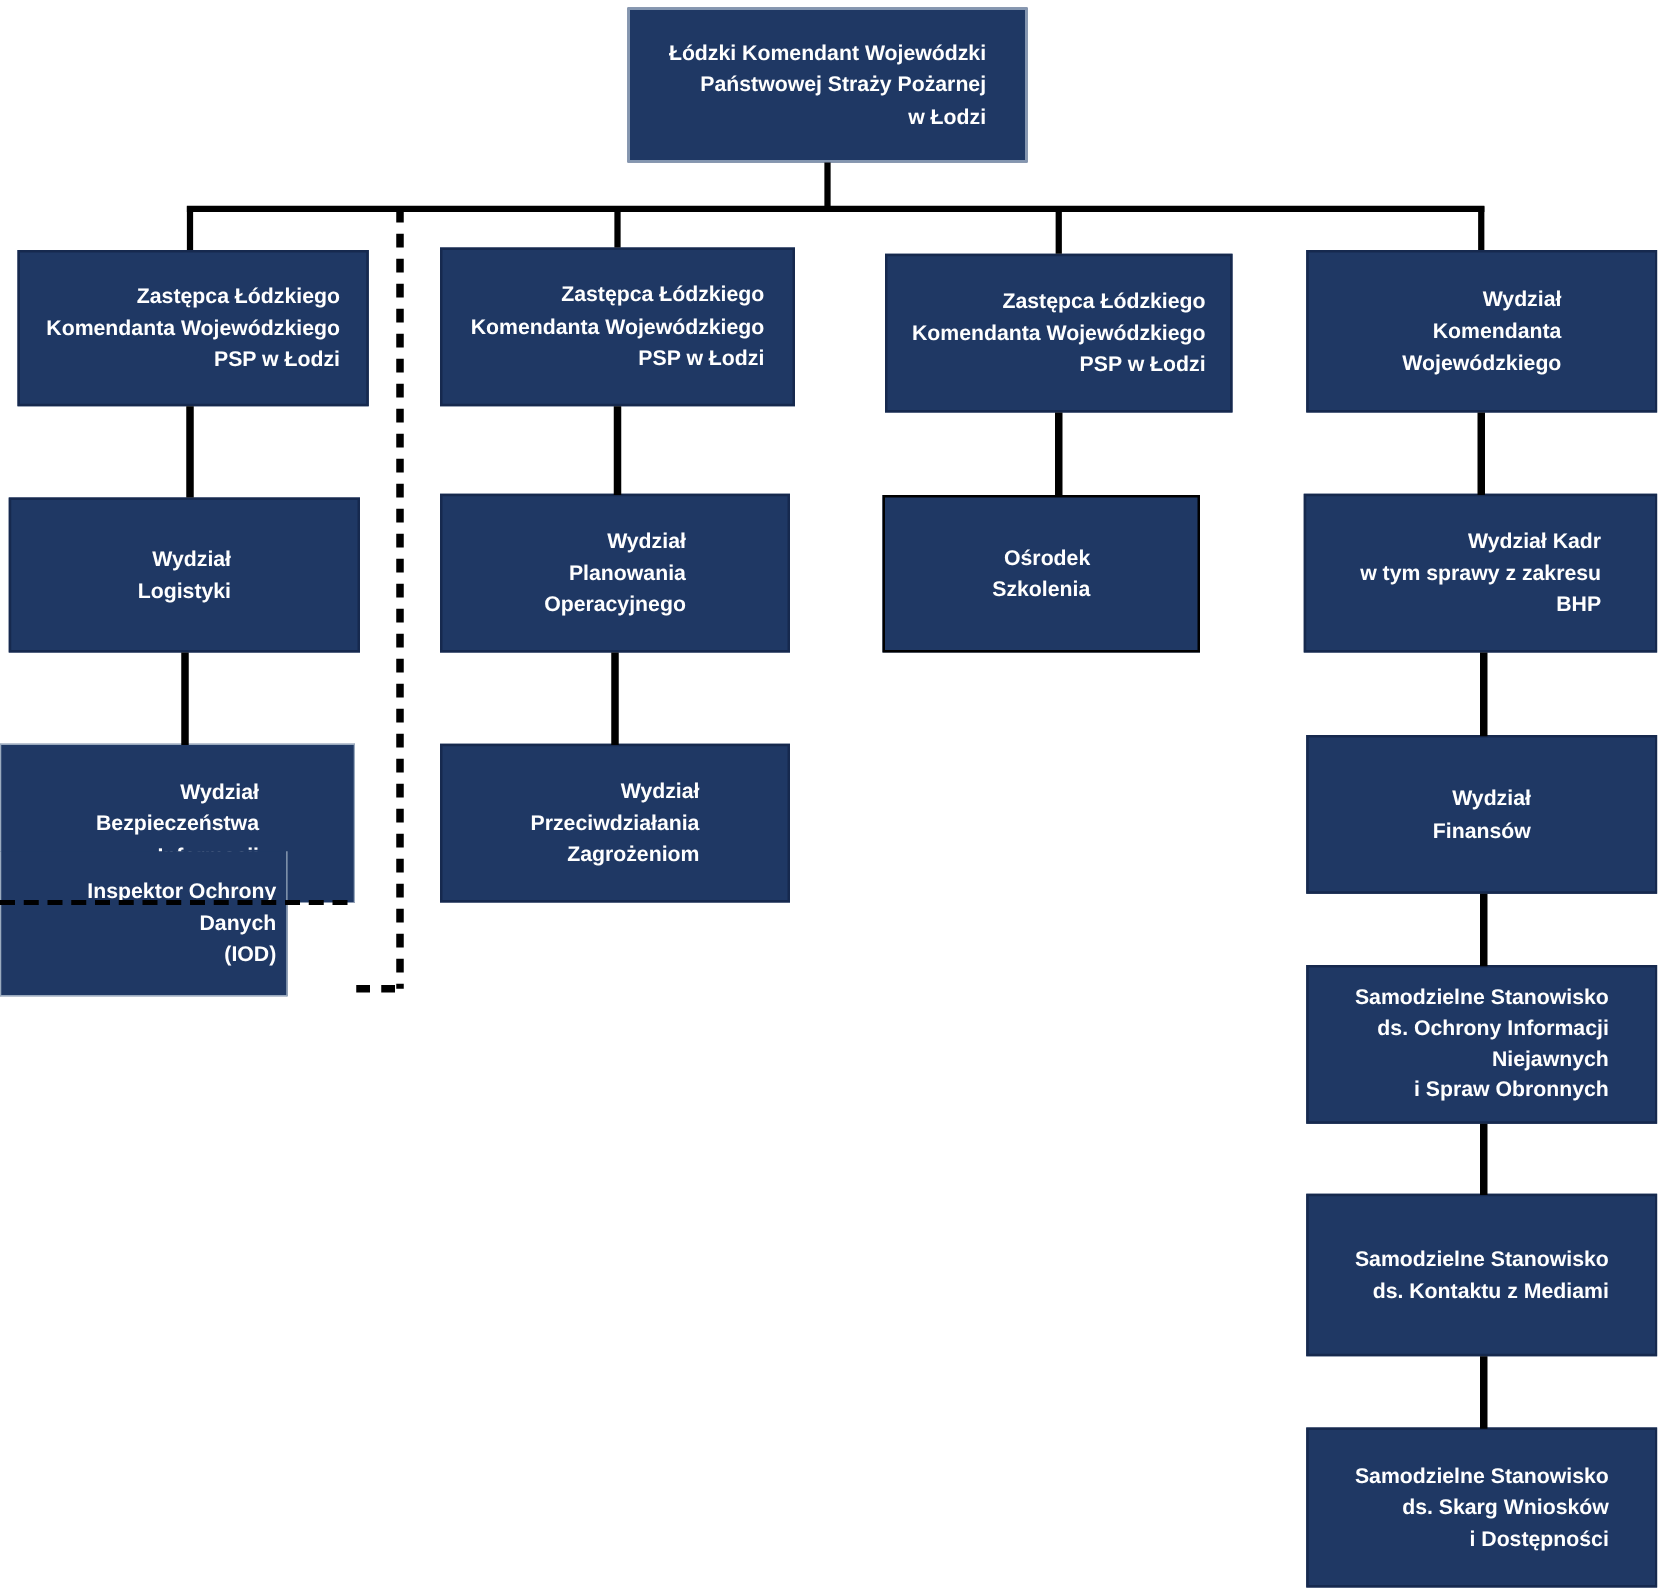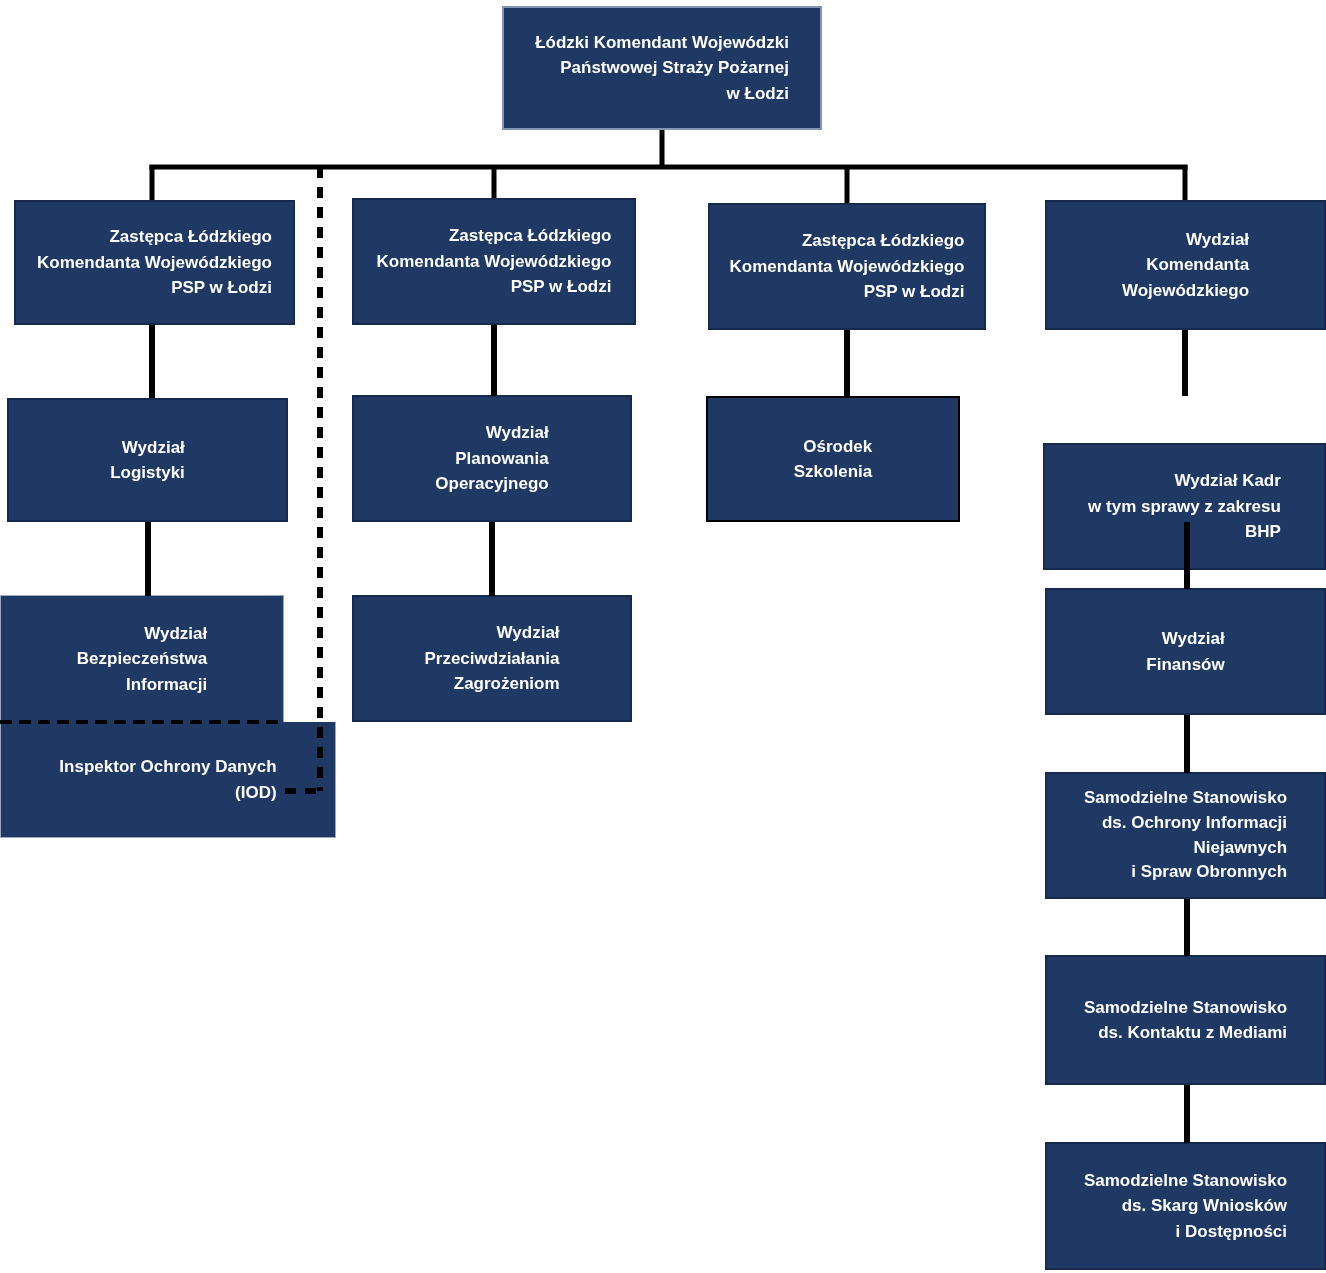--- a/index.html
+++ b/index.html
@@ -27,31 +27,31 @@
     font-size:17px;
     line-height:1.5;
     padding:4px 8px;
   }
   
   #node-root{left:502px;top:6px;width:320px;height:124px;border:2px solid #8496B0;}
   
   #node-deputy1{left:14px;top:200px;width:281px;height:125px;}
   #node-logistics{left:7px;top:398px;width:281px;height:124px;}
   #node-infosec{left:0px;top:595px;width:284px;height:127px;border:1px solid #9AAABE;border-bottom:none;}
-  #node-iod{left:0px;top:722px;width:336px;height:116px;border:1px solid #9AAABE;border-top:none;}
+  #node-iod{left:0px;top:681px;width:230px;height:116px;border:1px solid #9AAABE;border-top:none;}
   
   #node-deputy2{left:352px;top:198px;width:284px;height:127px;}
   #node-op-planning{left:352px;top:395px;width:280px;height:127px;}
   #node-counteraction{left:352px;top:595px;width:280px;height:127px;}
   
   #node-deputy3{left:708px;top:203px;width:278px;height:127px;}
   #node-training{left:706px;top:396px;width:254px;height:126px;border:2px solid #000000;}
   
   #node-wkw{left:1045px;top:200px;width:281px;height:130px;}
-  #node-hr{left:1043px;top:395px;width:283px;height:127px;margin-top:48px;}
+  #node-hr{left:1043px;top:395px;width:283px;height:127px;}
   #node-finance{left:1045px;top:588px;width:281px;height:127px;}
   #node-classified{left:1045px;top:772px;width:281px;height:127px;}
   #node-classified .lbl{line-height:1.45;}
   #node-media{left:1045px;top:955px;width:281px;height:130px;}
   #node-complaints{left:1045px;top:1142px;width:281px;height:128px;}
 </style>
 </head>
 <body>
 
 <div id="canvas">

